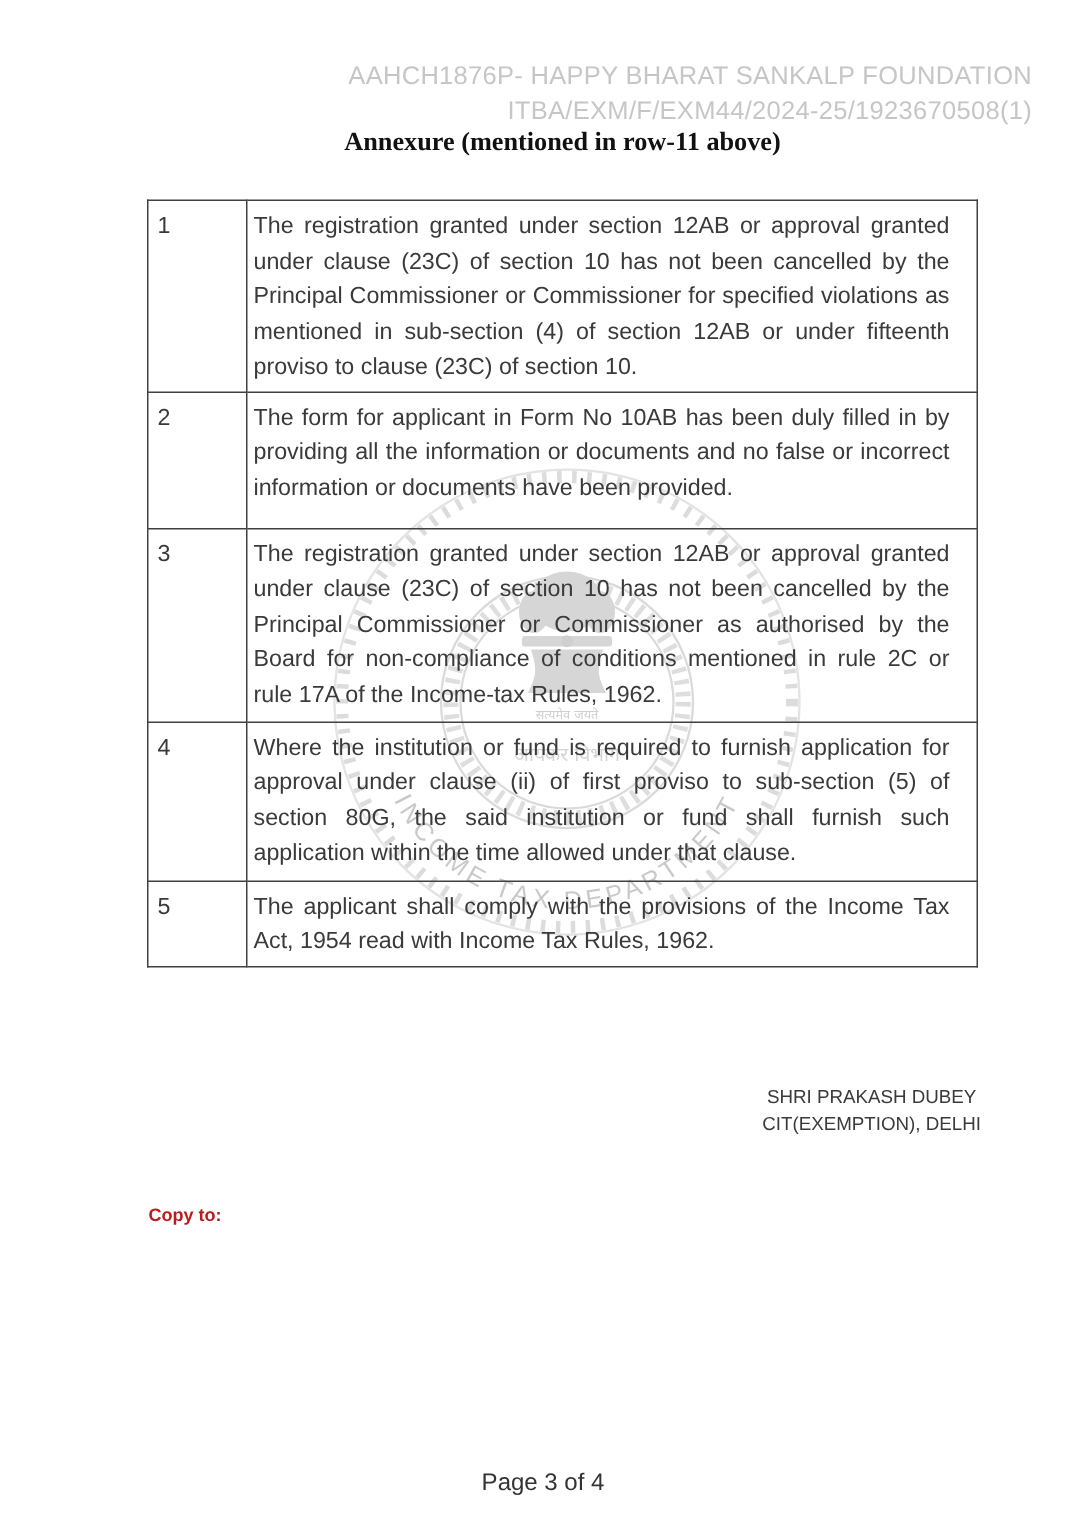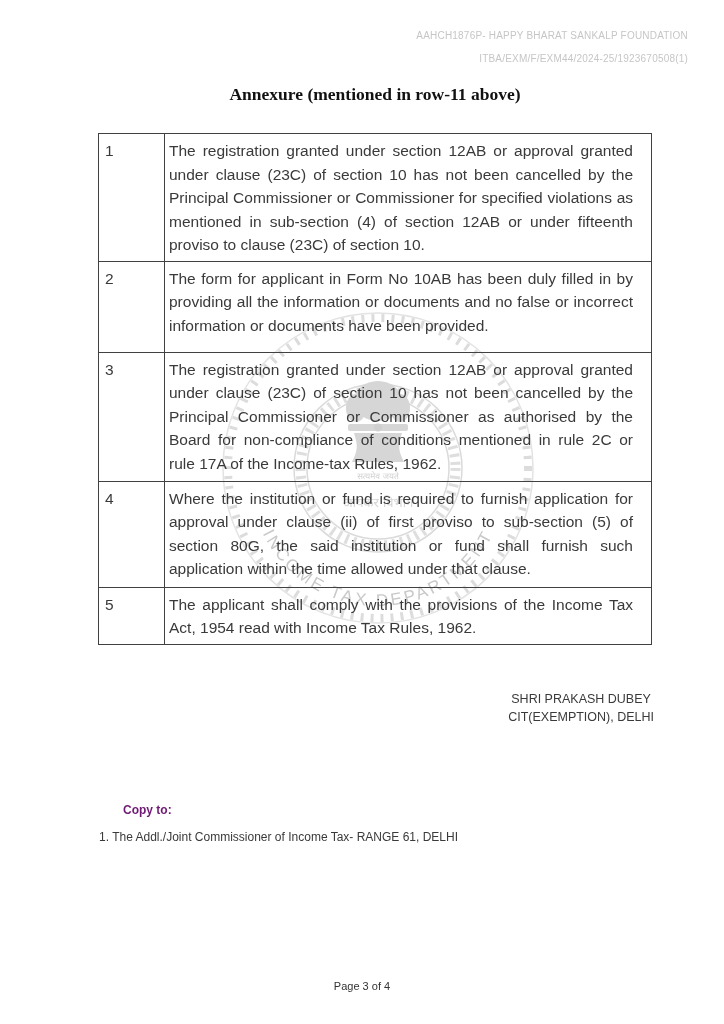--- a/index.html
+++ b/index.html
@@ -14,24 +14,25 @@
   .watermark {
     position:absolute; left:208px; top:298px;
     width:340px; height:340px;
     z-index:0;
     pointer-events:none;
   }
   
   .hdr {
     position:absolute; right:36px;
     text-align:right;
-    font-size:10px;
+    font-size:17px;
     letter-spacing:.2px;
     color:#c6c6c6;
     z-index:2;
+    margin-top:11px;
   }
   .hdr1 { top:30px; }
   .hdr2 { top:53px; }
   
   .title {
     position:absolute; left:98px; top:84px; width:554px;
     text-align:center;
     font-family:"Liberation Serif", serif;
     font-weight:bold;
     font-size:17.5px;
@@ -58,44 +59,43 @@
   }
   .doc-table td.num { width:66px; padding-left:6px; }
   .doc-table td.txt { text-align:justify; padding-right:18px; }
   tr.r1 td { height:124px; }
   tr.r2 td { height:91px; }
   tr.r3 td { height:129px; }
   tr.r4 td { height:106px; }
   tr.r5 td { height:51px; }
   
   .signature {
-    position:absolute; top:690px; right:70px;
+    position:absolute; top:722px; right:70px;
     text-align:center;
     font-size:12.5px;
     line-height:18px;
     color:#3a3a3a;
     z-index:2;
   }
   
   .copyto-label {
     position:absolute; left:99px; top:803px;
-    font-size:12px; font-weight:bold; color:#701a75;
+    font-size:12px; font-weight:bold; color:#b91c1c;
     z-index:2;
-    margin-left:24px;
   }
   .copyto-list {
     position:absolute; left:99px; top:828px;
     font-size:12px; line-height:19px; color:#3a3a3a;
     z-index:2;
   }
   
   .footer {
     position:absolute; left:0; top:980px; width:724px;
     text-align:center;
-    font-size:11px; color:#333;
+    font-size:16px; color:#333;
     z-index:2;
   }
   .deva { font-family:"DejaVu Sans", sans-serif; }
 </style>
 </head>
 <body>
 
 <svg class="watermark" viewBox="0 0 340 340">
 
   <circle cx="170" cy="170" r="150" fill="none" stroke="#dcdcdc" stroke-width="8" stroke-dasharray="3 7"></circle>
@@ -156,16 +156,15 @@
 </tbody>
   </table>
 
 <div class="signature">
   <div>SHRI PRAKASH DUBEY</div>
   <div>CIT(EXEMPTION), DELHI</div>
 </div>
 
 <div class="copyto-label">Copy to:</div>
 <div class="copyto-list">
-  <div>1. The Addl./Joint Commissioner of Income Tax- RANGE 61, DELHI</div>
 </div>
 
 <div class="footer">Page 3 of 4</div>
 
 </body></html>

